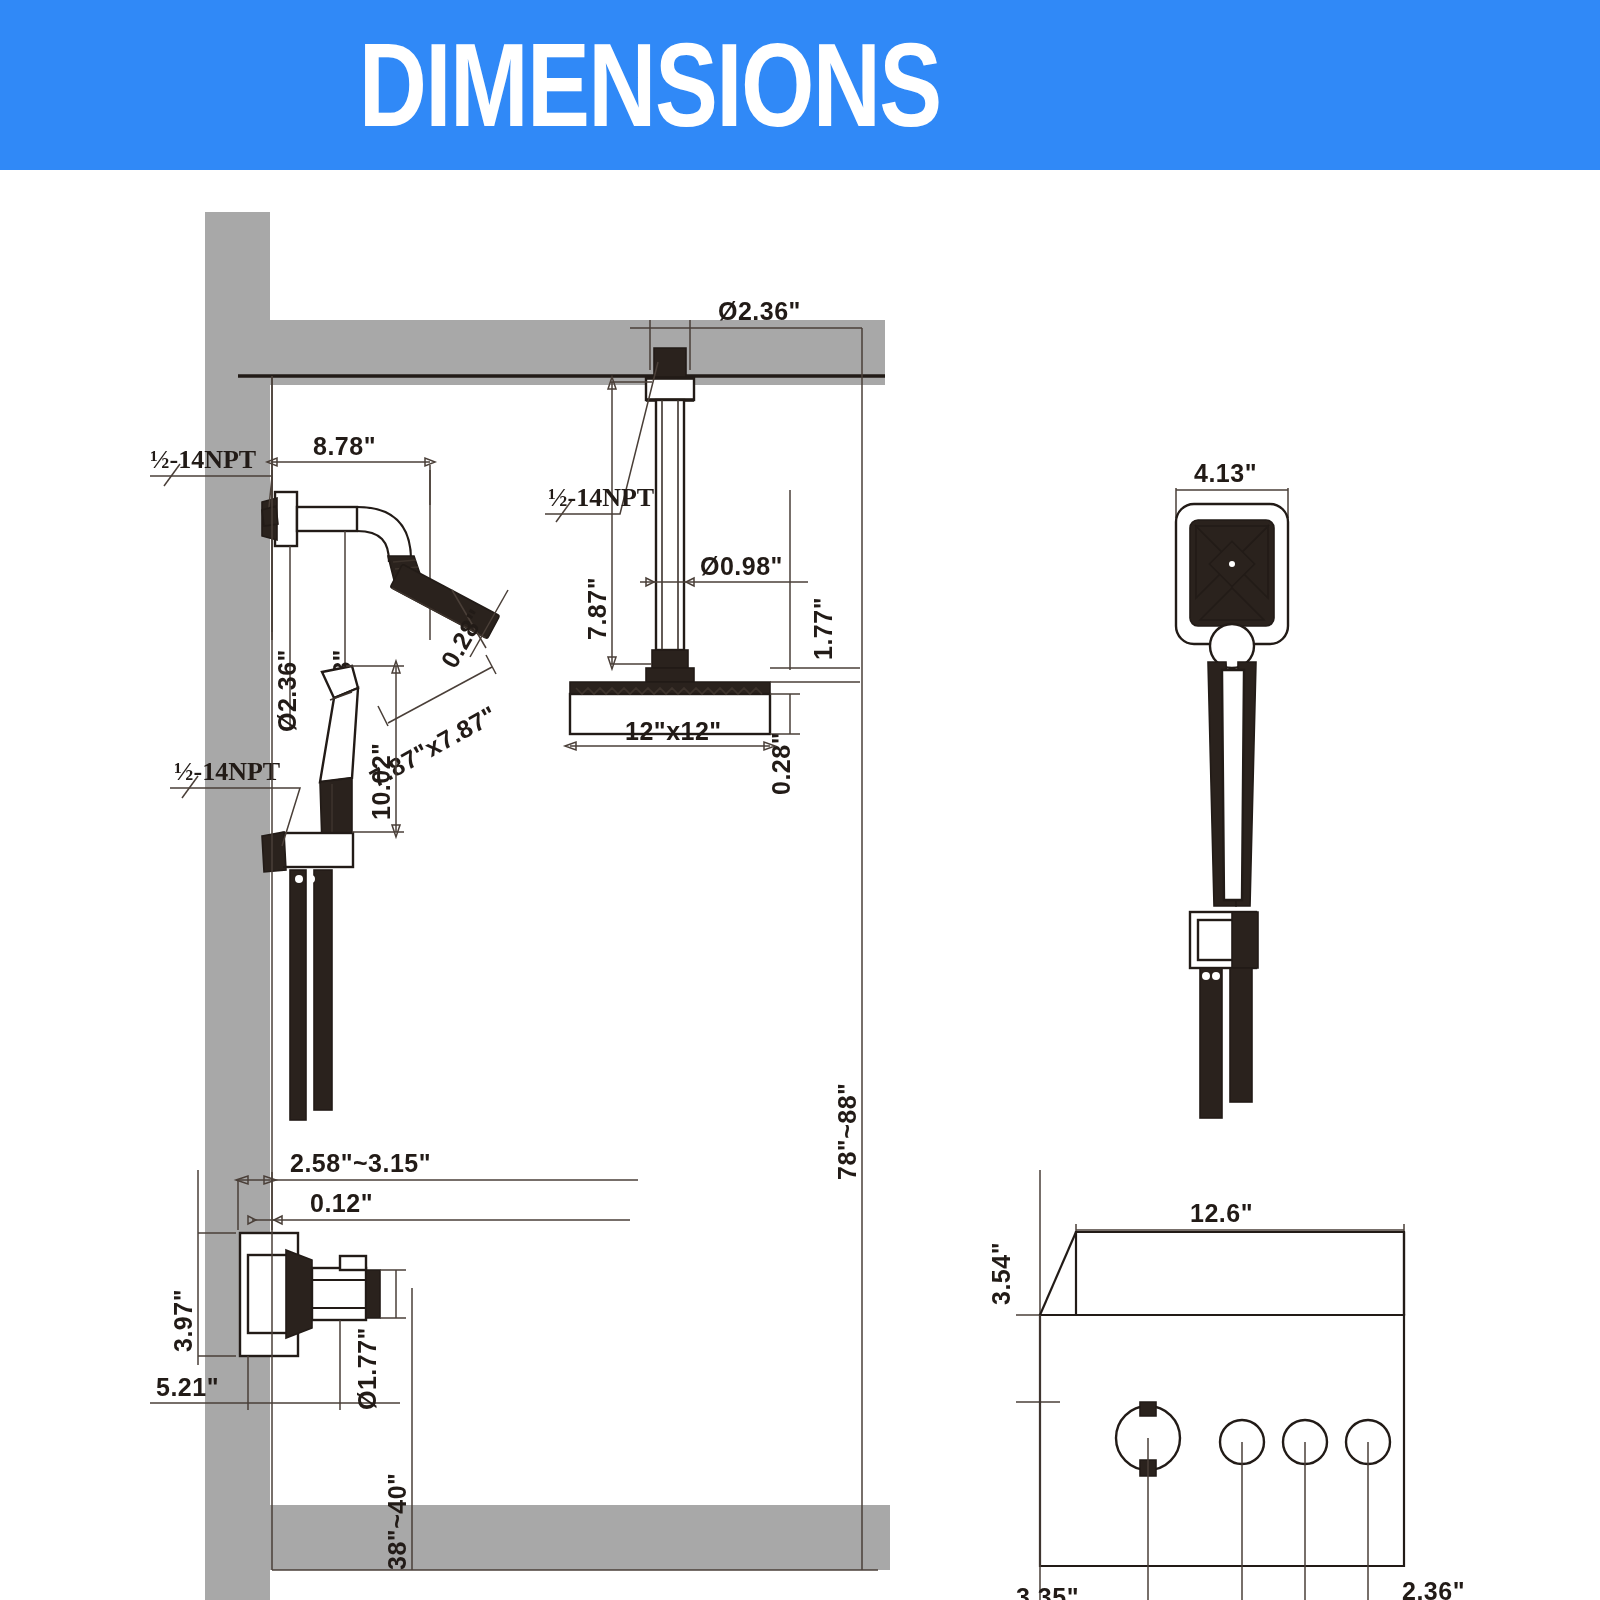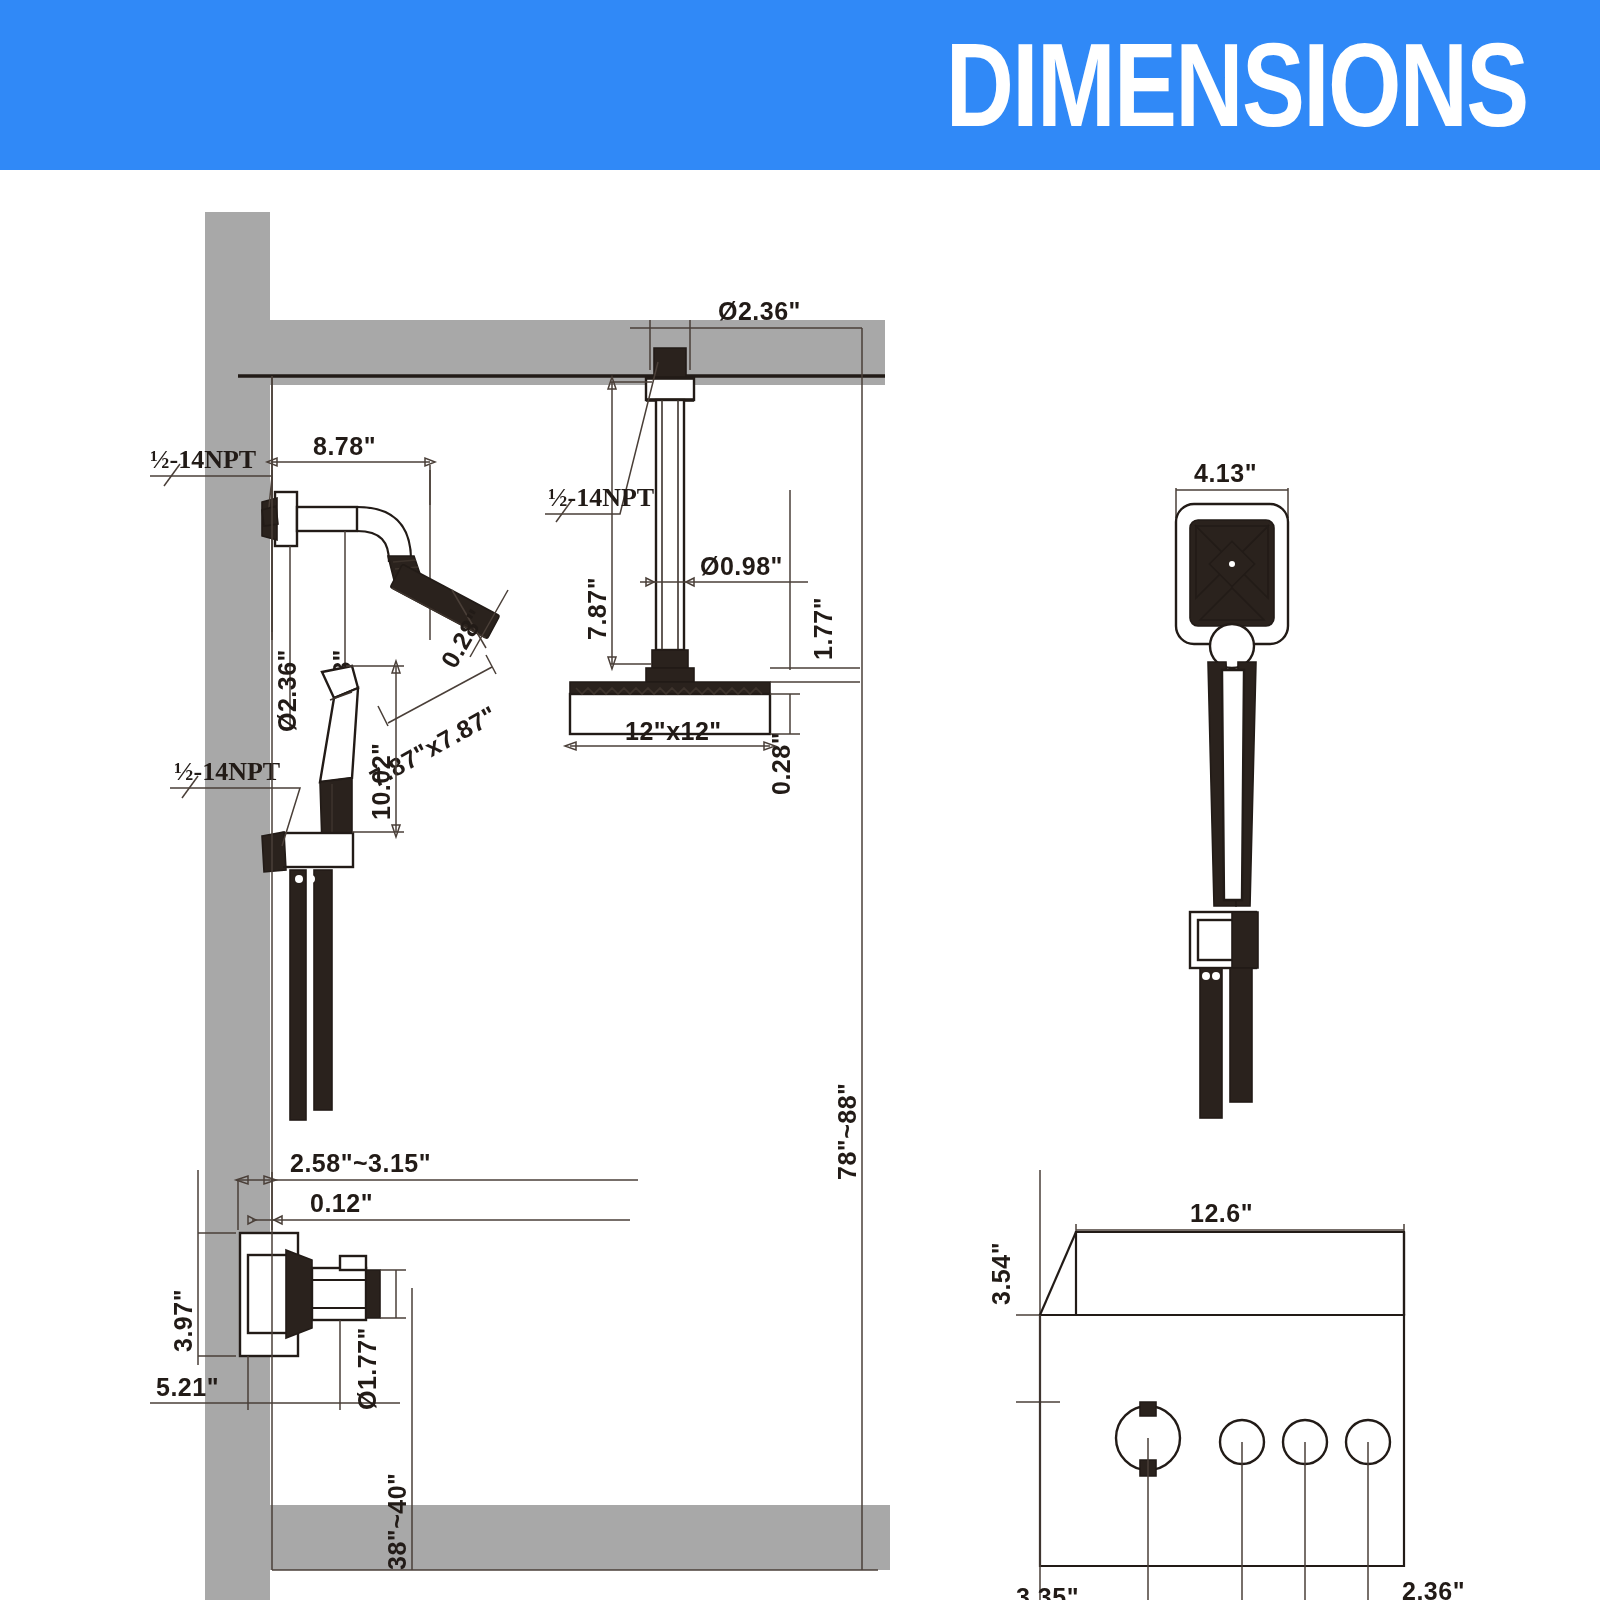--- a/index.html
+++ b/index.html
@@ -21,21 +21,21 @@
   }
   
   #header-banner {
     position: absolute;
     left: 0; top: 0;
     width: 1600px;
     height: 170px;
     background: #3089f7;
     display: flex;
     align-items: center;
-    justify-content: flex-end;
+    justify-content: center;
   }
   #header-title {
     color: #ffffff;
     font-family: "Liberation Sans", sans-serif;
     font-weight: bold;
     font-size: 118px;
     letter-spacing: -2px;
     transform: scaleX(0.80);
     transform-origin: center center;
     line-height: 1;

